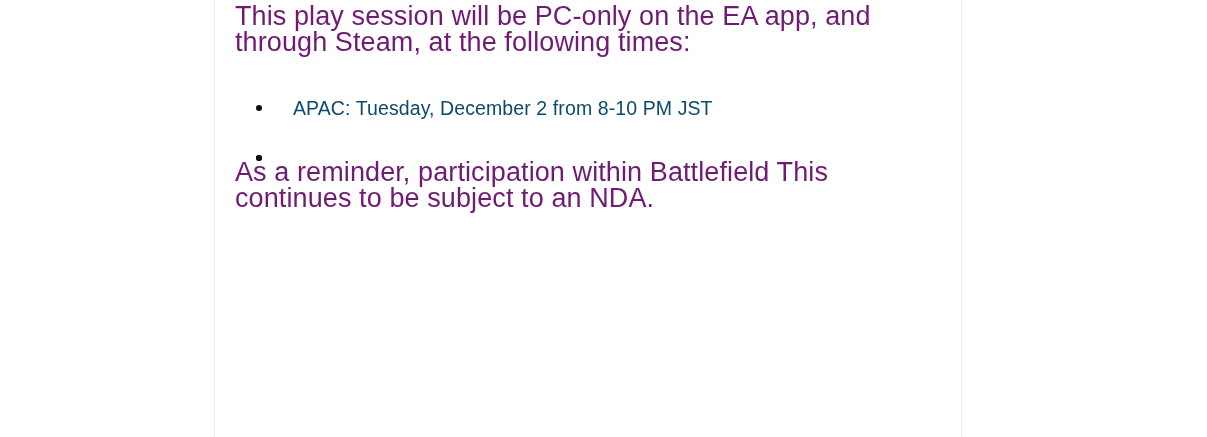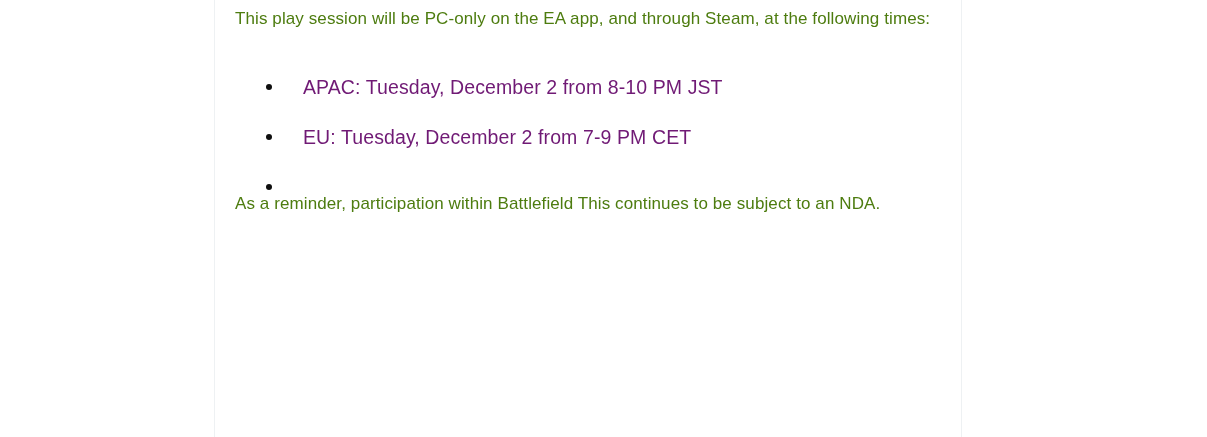--- a/index.html
+++ b/index.html
@@ -40,23 +40,23 @@
     left: 0;
     top: -32px;           
     width: 748px;
     padding: 0 20px;
     box-sizing: border-box;
   }
 
   .para {
     margin: 0;
     padding: 0;
-    color: #4d7c0f;
-    font-size: 17px;
-    line-height: 31px;
+    color: #701a75;
+    font-size: 27px;
+    line-height: 26px;
     letter-spacing: 0.1px;
     font-weight: 400;
   }
 
   
   .clipped-item {
     margin: 0 0 0 38px;
     padding: 0;
     color: #0e0e0e;
     font-size: 19.5px;
@@ -65,23 +65,23 @@
   }
 
   .bullet-list {
     list-style: none;
     margin: 36px 0 0 0;
     padding: 0;
   }
 
   .bullet-item {
     position: relative;
-    margin: 10px;
+    margin: 0;
     padding: 0 0 0 58px;
-    color: #701a75;
+    color: #0c4a6e;
     font-size: 19.5px;
     line-height: 35px;
     letter-spacing: 0.1px;
   }
 
   .bullet-item + .bullet-item {
     margin-top: 15px;
   }
 
   .bullet-marker {
@@ -112,21 +112,20 @@
 
       <ul class="bullet-list">
 
         <li class="bullet-item">
           <span class="bullet-marker"></span>
           <span>APAC: Tuesday, December 2 from 8-10 PM JST</span>
         </li>
 
         <li class="bullet-item">
           <span class="bullet-marker"></span>
-          <span>EU: Tuesday, December 2 from 7-9 PM CET</span>
         </li>
 
         <li class="bullet-item">
           <span class="bullet-marker"></span>
         </li>
 
       </ul>
 
       <div class="list-spacer"></div>
 

